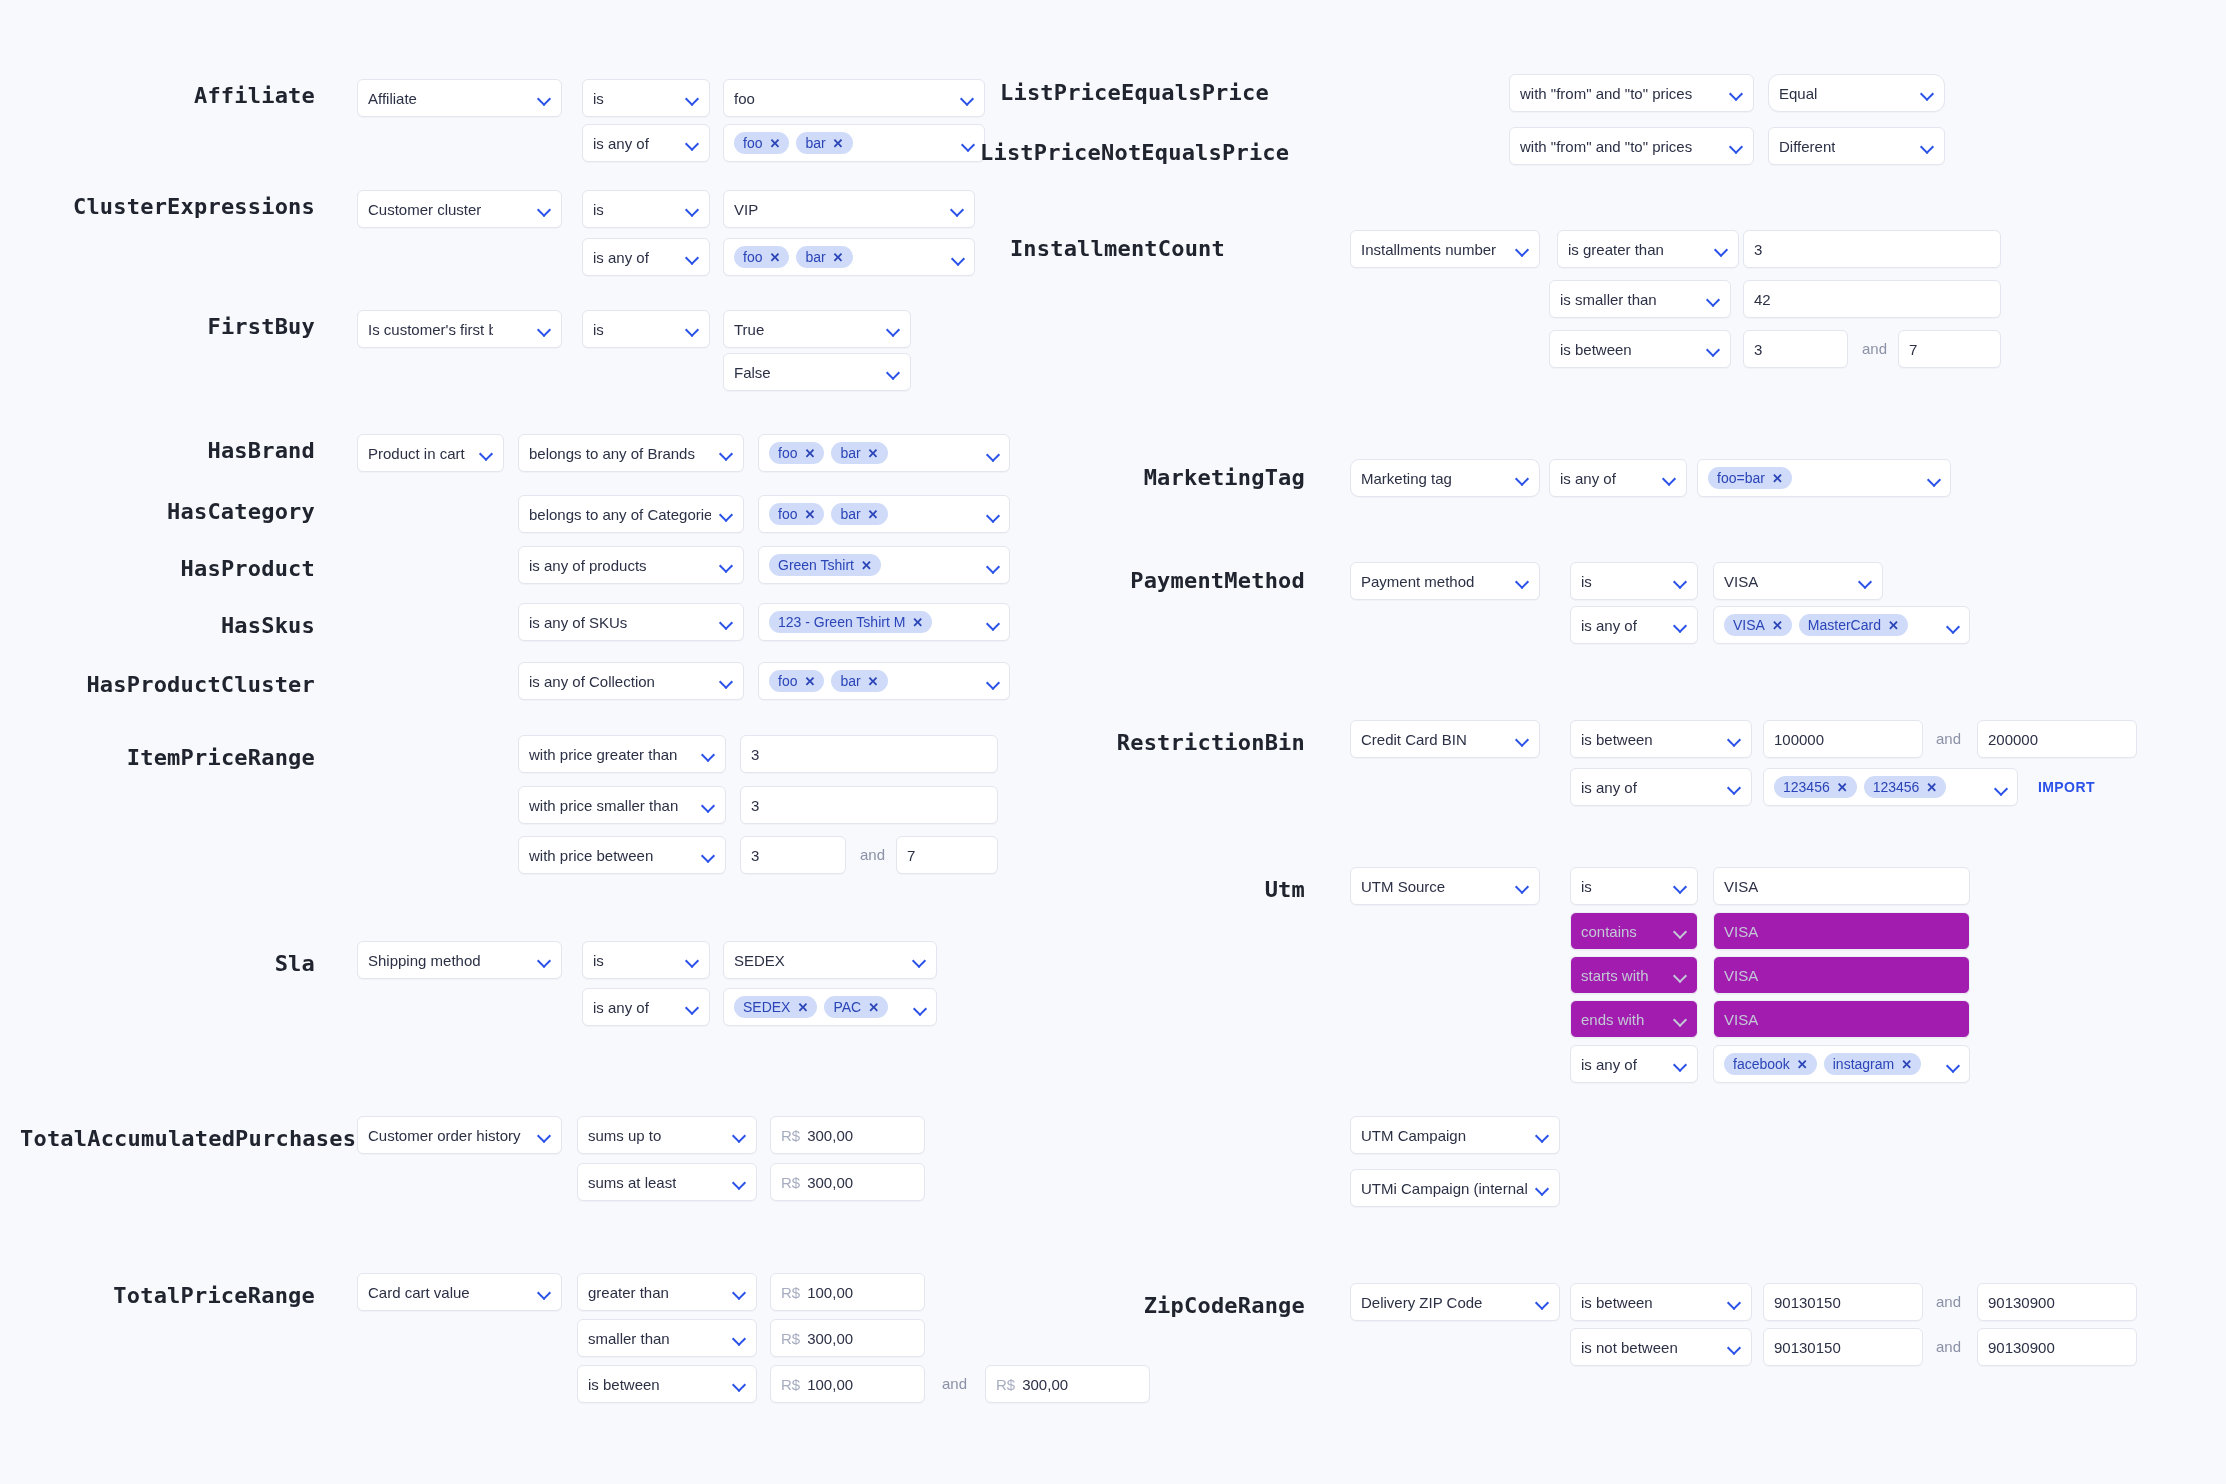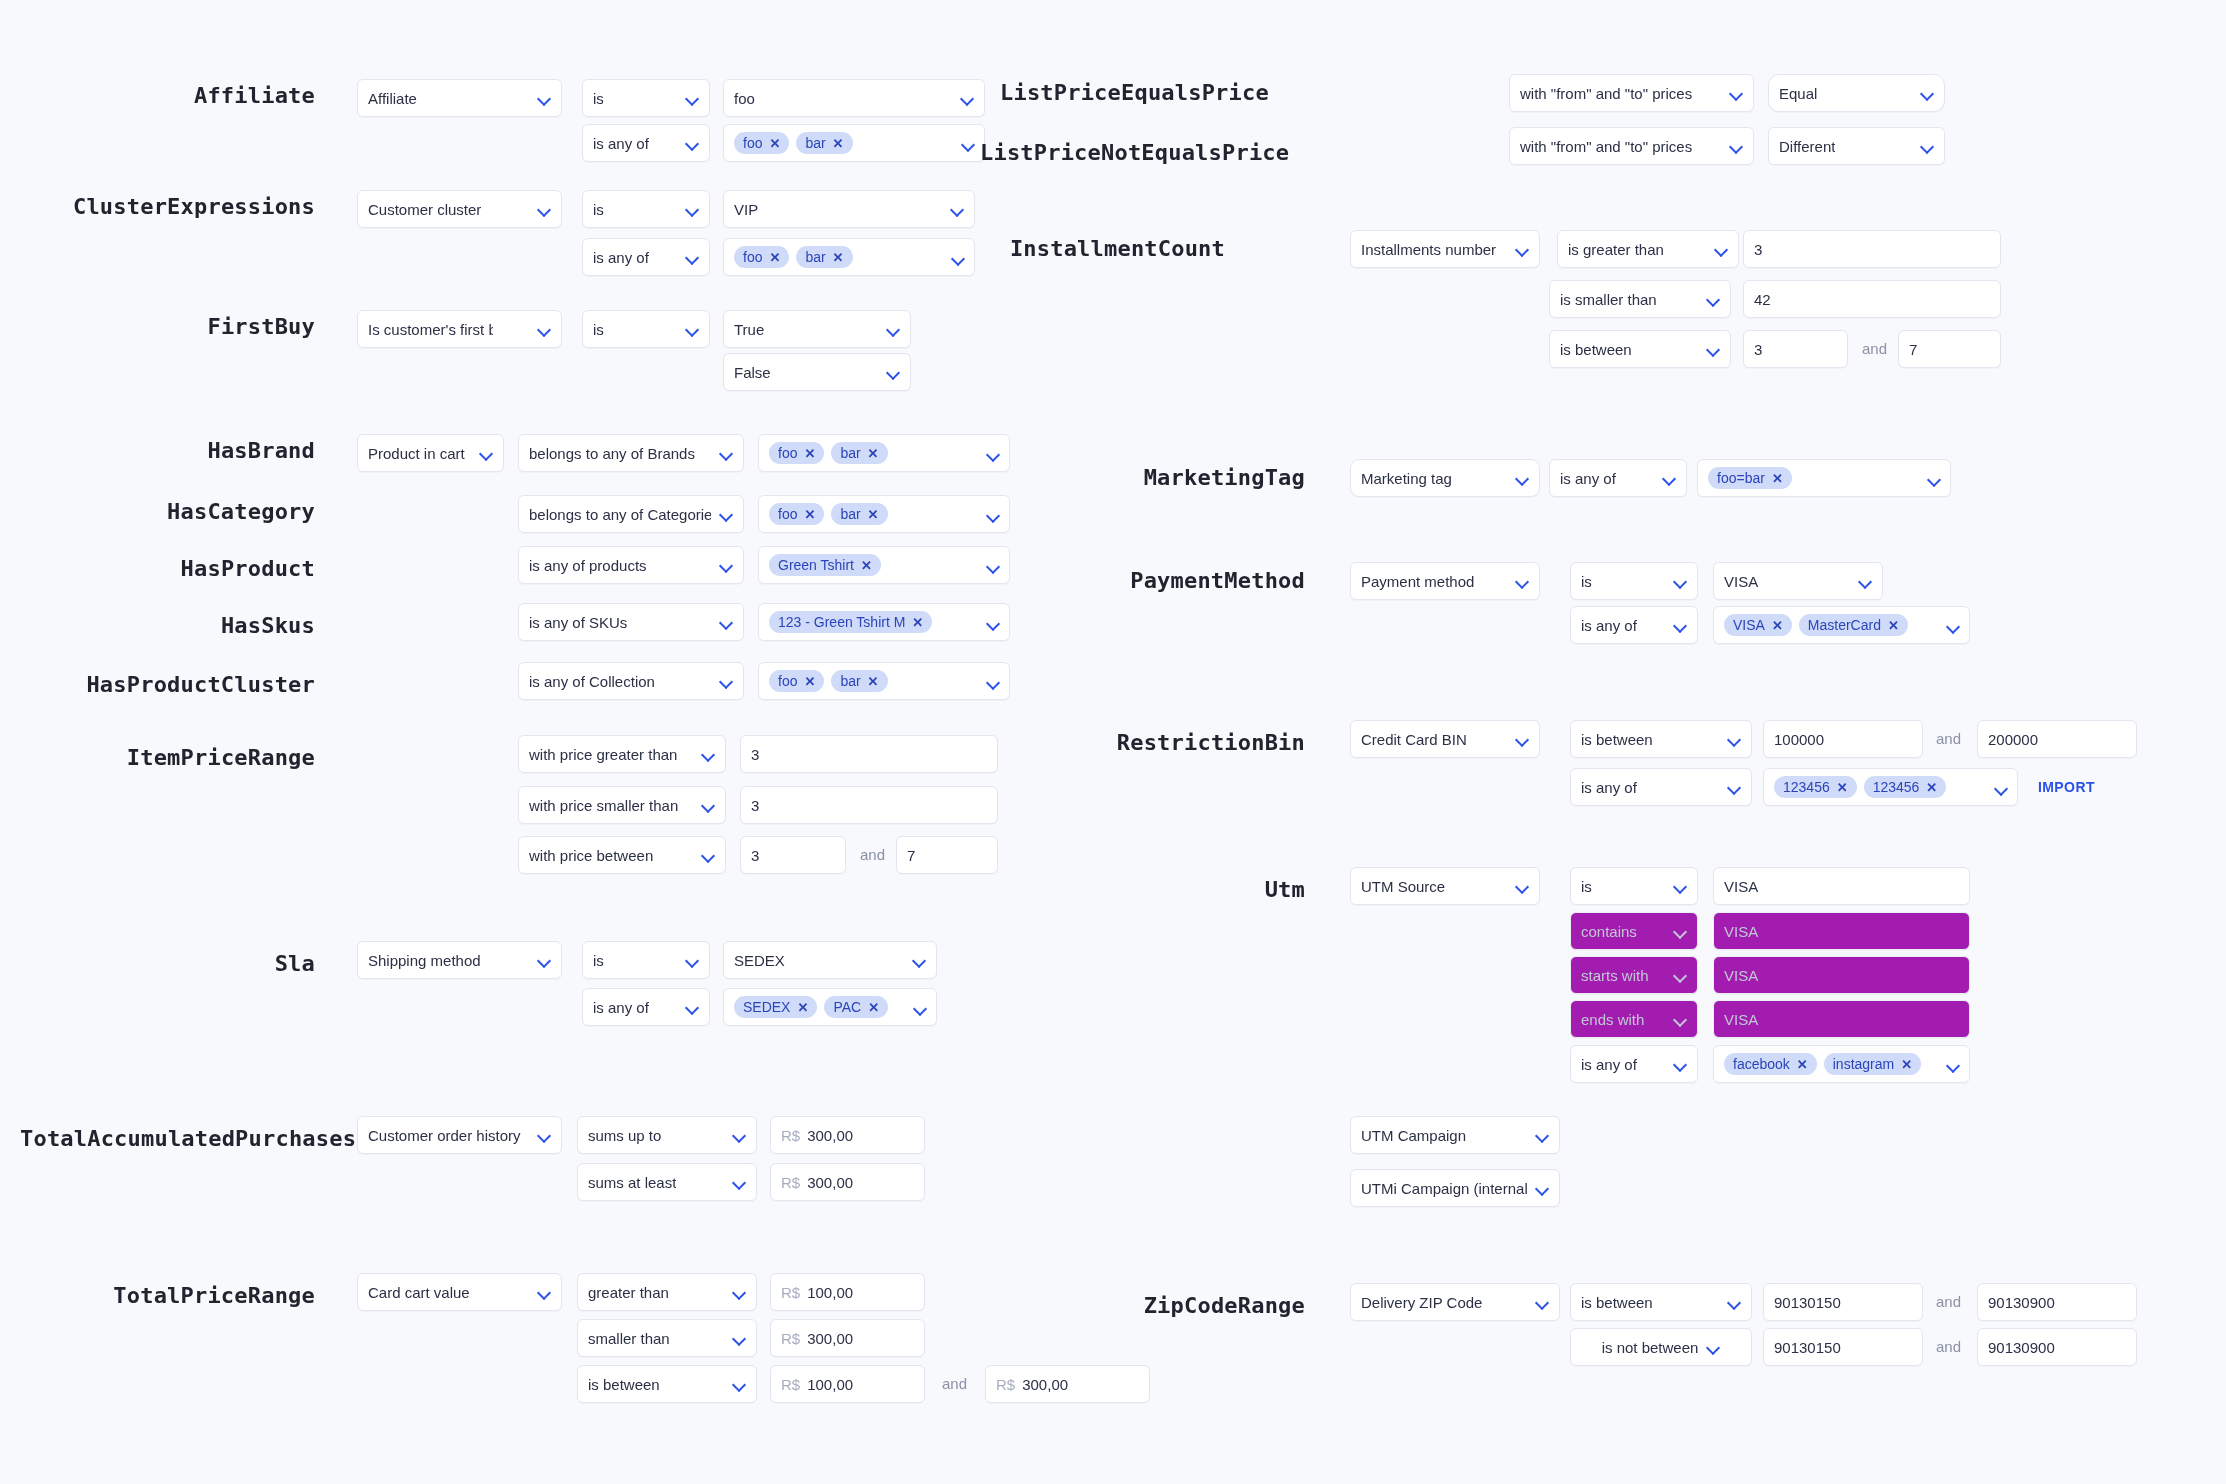--- a/index.html
+++ b/index.html
@@ -606,21 +606,21 @@
     <span class="lbl">is between</span>
     <span class="chev"></span>
   </div>
   <div class="ctrl input" style="left:1763px; top:1283px; width:160px;">
     <span class="txt">90130150</span>
   </div>
   <div class="and-word" style="left:1936px; top:1283px;">and</div>
   <div class="ctrl input" style="left:1977px; top:1283px; width:160px;">
     <span class="txt">90130900</span>
   </div>
-  <div class="ctrl select" style="left:1570px; top:1328px; width:182px;justify-content:center;">
+  <div class="ctrl select" style="left:1570px; top:1328px; width:182px;">
     <span class="lbl">is not between</span>
     <span class="chev"></span>
   </div>
   <div class="ctrl input" style="left:1763px; top:1328px; width:160px;">
     <span class="txt">90130150</span>
   </div>
   <div class="and-word" style="left:1936px; top:1328px;">and</div>
   <div class="ctrl input" style="left:1977px; top:1328px; width:160px;">
     <span class="txt">90130900</span>
   </div>

